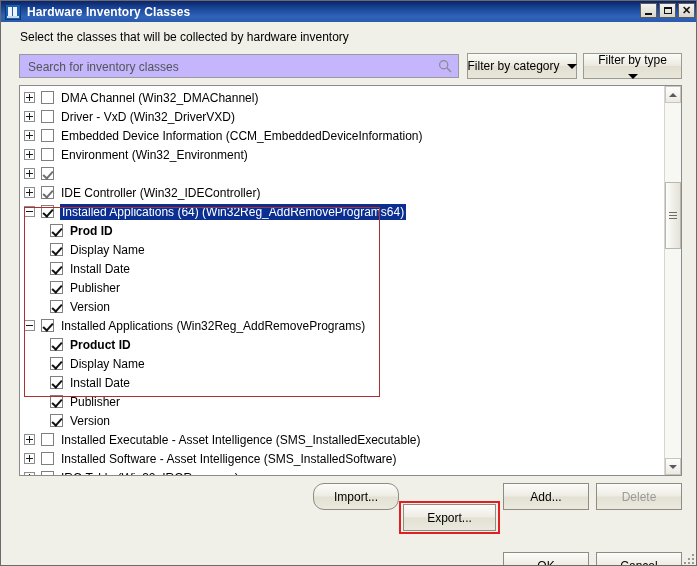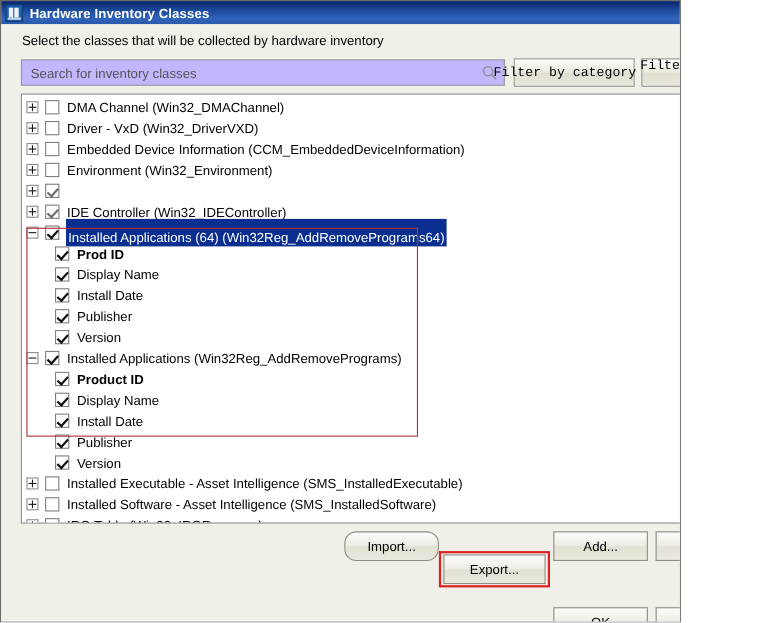--- a/index.html
+++ b/index.html
@@ -10,21 +10,21 @@
   }
   body {
     font-family: "Liberation Sans", sans-serif;
     font-size: 12px;
     color: #000000;
     -webkit-font-smoothing: none;
   }
 
   #window {
     position: relative;
-    width: 619px;
+    width: 697px;
     height: 566px;
     box-sizing: border-box;
     background: #f0efe8;
     border: 1px solid #6b6b6b;
     overflow: hidden;
   }
 
   
   #titlebar {
     position: absolute;
@@ -141,21 +141,21 @@
     right: 6px; top: 4px;
     width: 14px; height: 14px;
   }
 
   .filter-btn {
     position: absolute;
     height: 26px;
     background: linear-gradient(to bottom, #fbfbf8 0%, #eceadf 48%, #e2dfd2 52%, #e8e5da 100%);
     border: 1px solid #9b9b93;
     box-sizing: border-box;
-    font-family: Liberation Mono, monospace;
+    font-family: Liberation Sans, sans-serif;
     font-size: 12px;
     color: #000;
     display: flex;
     align-items: center;
     justify-content: center;
     gap: 7px;
     cursor: default;
     white-space: nowrap;
   }
   #filter-category { left: 466px; top: 31px; width: 110px; }
@@ -240,21 +240,21 @@
   .checkbox.grey.checked::after { border-color: #6f6f6f; }
 
   .rowlabel {
     font-size: 12px;
     color: #000;
     line-height: 14px;
   }
   .row.selected .rowlabel {
     background: #0b2f91;
     color: #ffffff;
-    padding: 10px 2px 1px 2px;
+    padding: 1px 2px 1px 2px;
     margin-left: -1px;
   }
   .rowlabel.bold { font-weight: bold; }
 
   
   #redbox {
     position: absolute;
     left: 23px; top: 185px;
     width: 356px; height: 190px;
     border: 1px solid #b03030;

